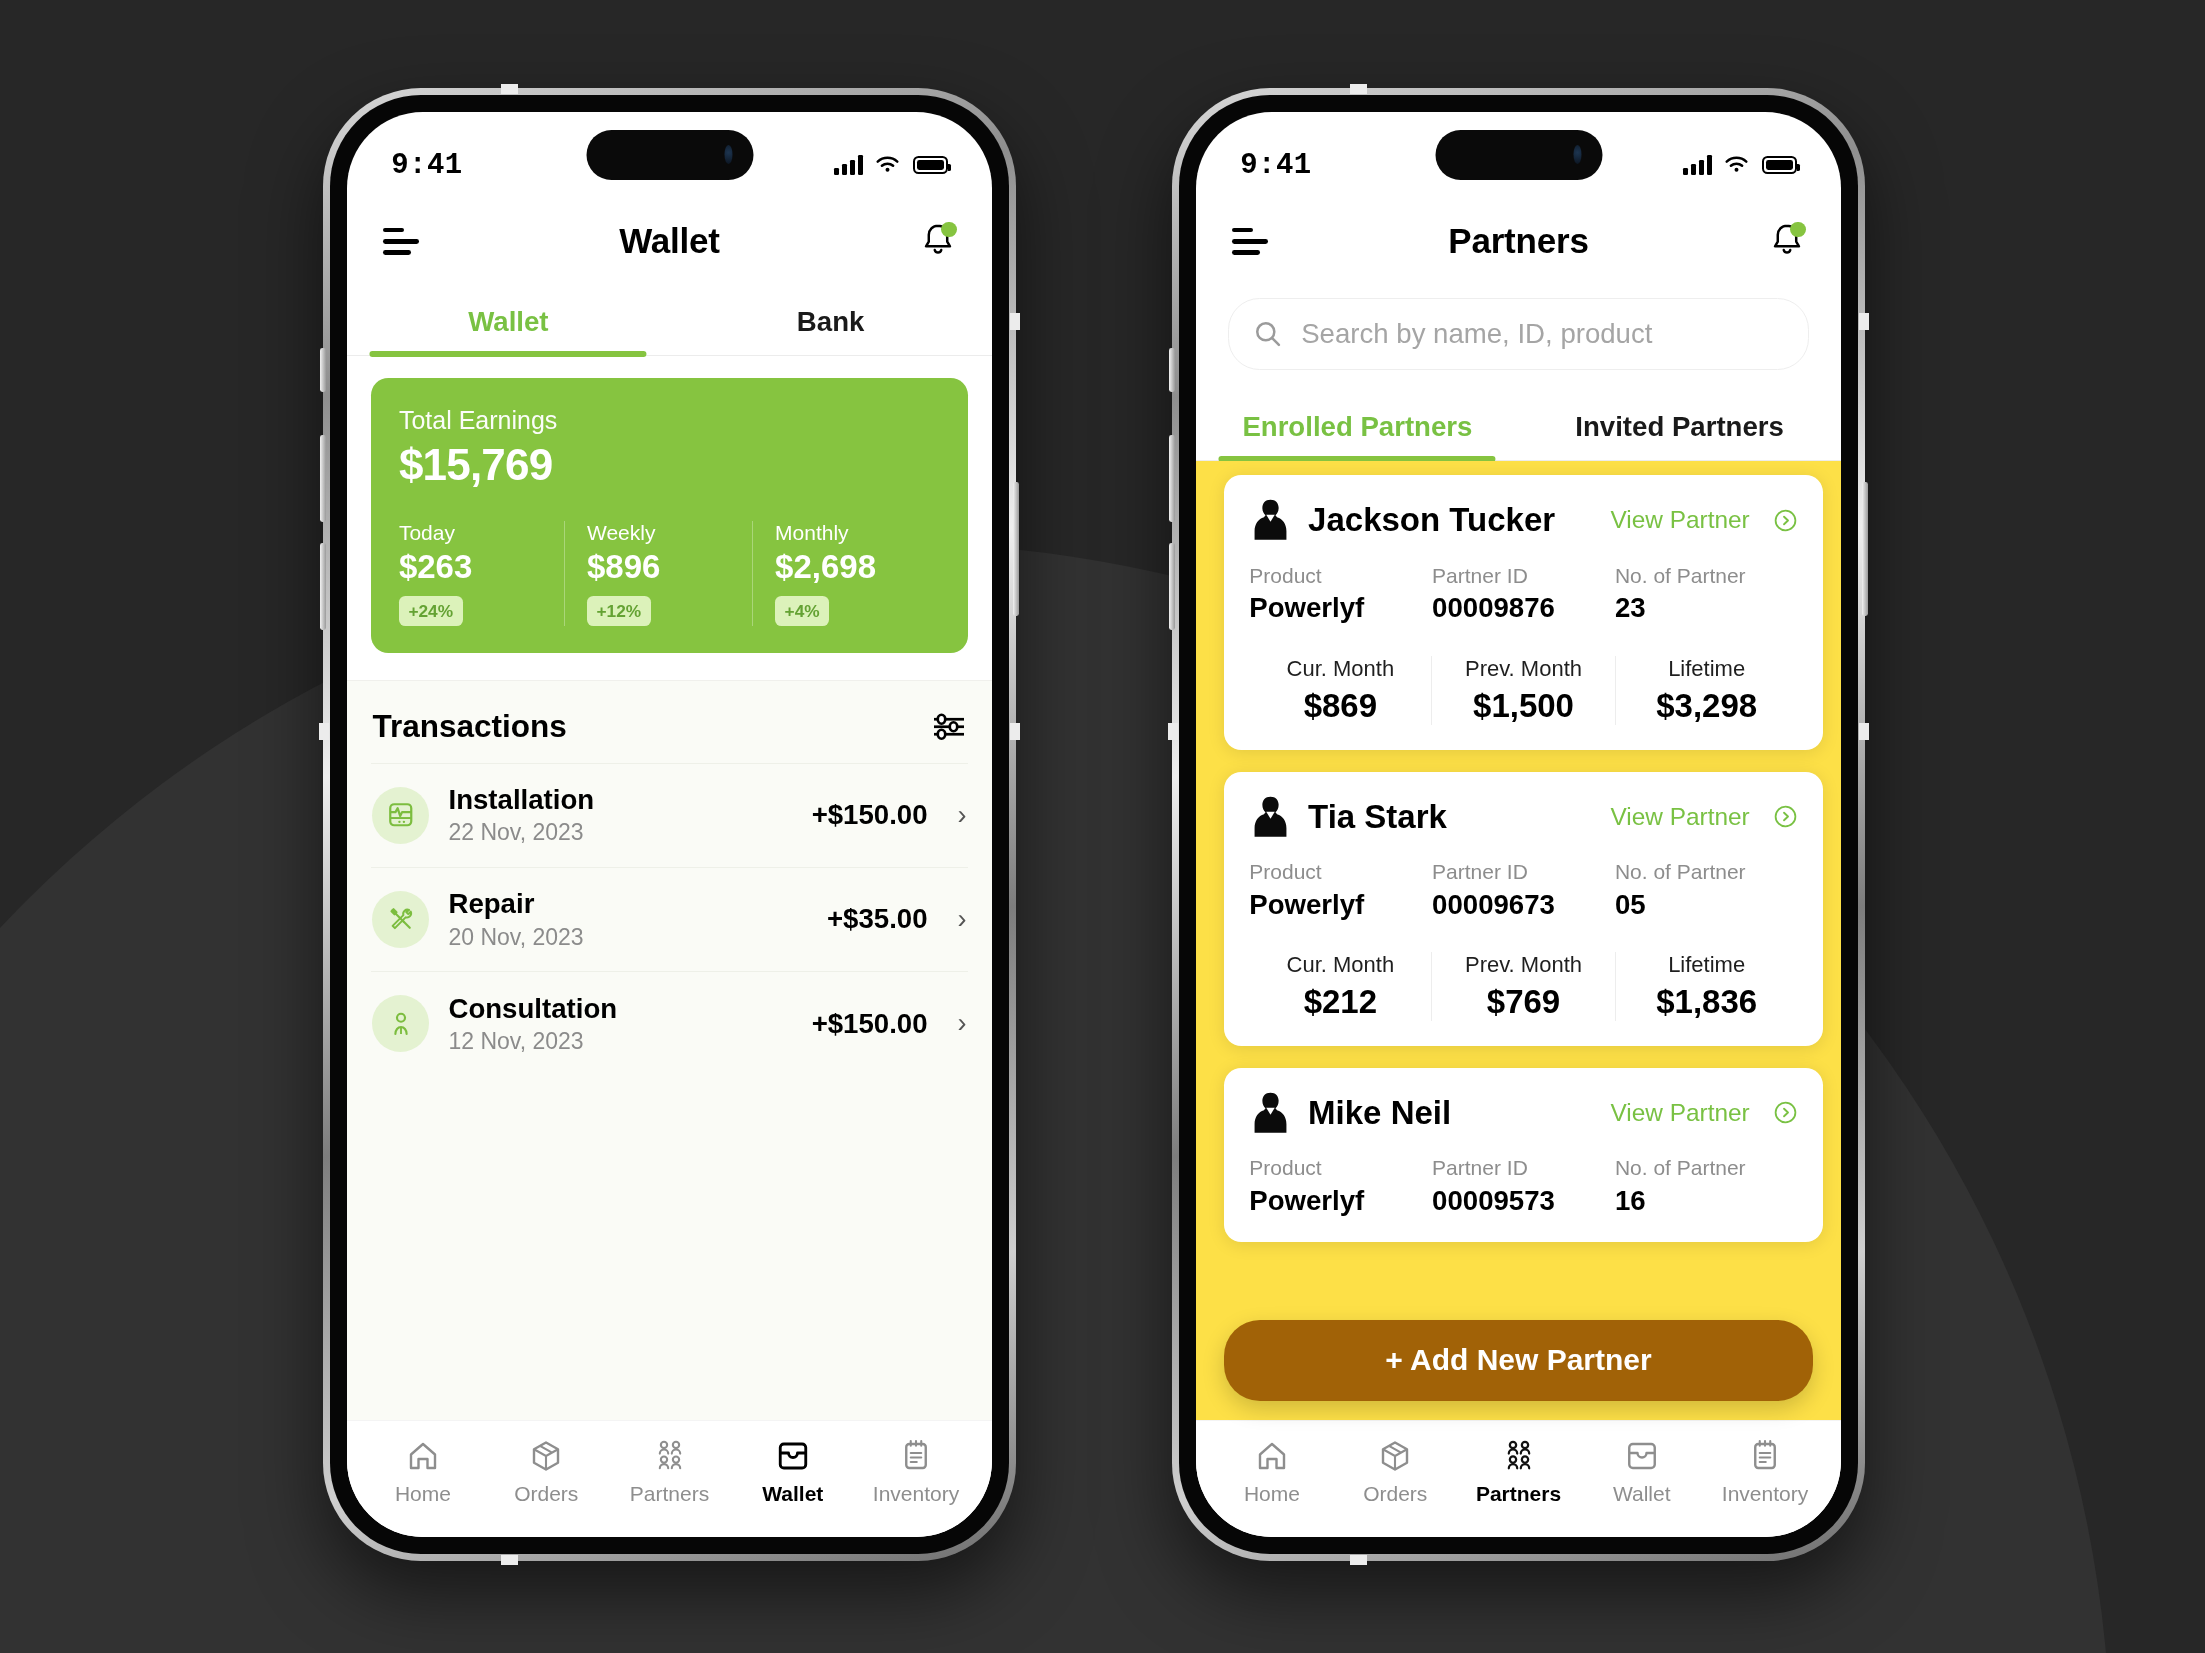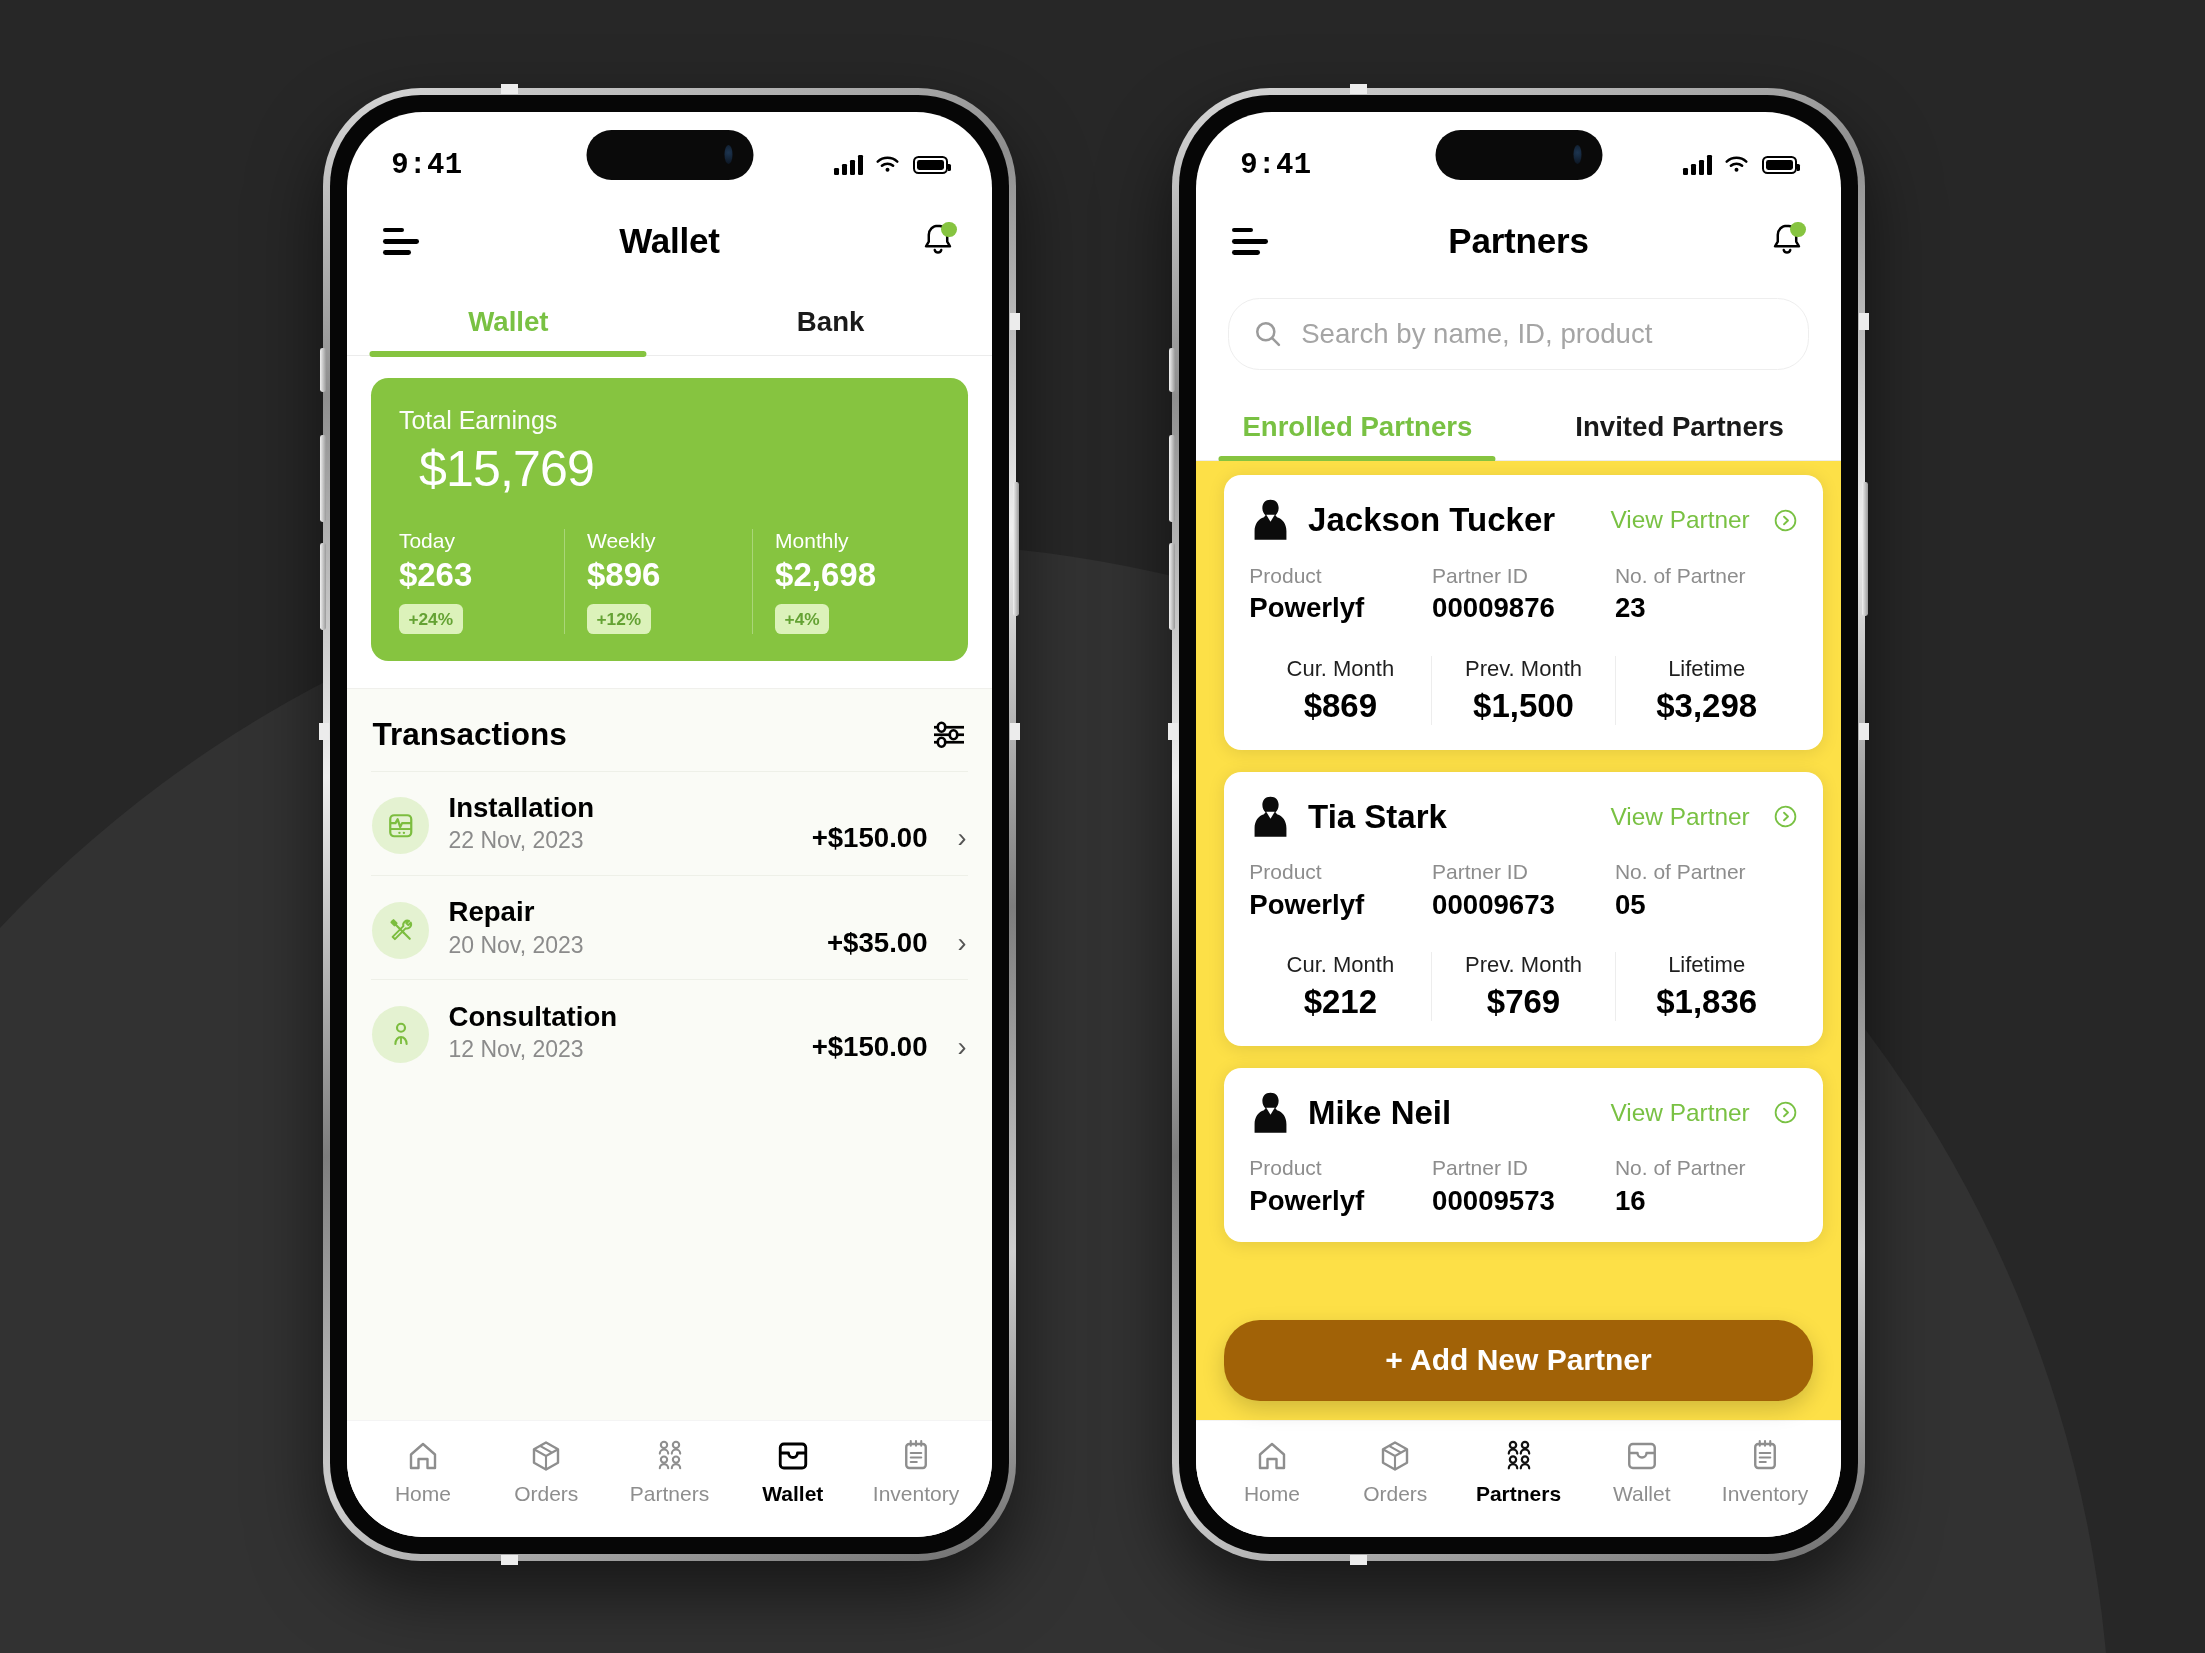--- a/index.html
+++ b/index.html
@@ -135,21 +135,21 @@
 
   
   .wallet-body { flex:1; display:flex; flex-direction:column; min-height:0; background:#fff;}
   .earn-wrap { padding: 22px 23.6px 27px 23.6px; background:#fff; }
   .earn-card {
     background:#86c440; border-radius:17.3px;
     padding: 28px 28px 27px 28px;
     color:#fff;
   }
   .earn-label { font-size:25px; font-weight:400; opacity:.97; }
-  .earn-total { font-size:50px; font-weight:400; margin-top:4.7px; letter-spacing:-0.8px;margin-left:20px;}
+  .earn-total { font-size:44px; font-weight:700; margin-top:4.7px; letter-spacing:-0.8px;}
   .earn-split { display:flex; margin-top:27px; }
   .earn-split > div { flex:1; padding-right: 14px; }
   .earn-split > div + div { border-left: 1.6px solid rgba(255,255,255,.3); padding-left: 25px; }
   .split-label{ font-size:21px; font-weight:400; }
   .split-val { font-size:33px; font-weight:700; margin-top:3.2px;}
   .earn-periods{ display:flex; margin-top:31.5px; }
   .earn-periods > div { flex:1; }
   .earn-periods > div + div { border-left:1.6px solid rgba(255,255,255,.3); padding-left:22px;}
   .per-label{ font-size:21px; }
   .per-val { font-size:33px; font-weight:700; margin-top:3.2px;}
@@ -168,21 +168,21 @@
     padding: 0 23.6px;
     overflow:hidden;
   }
   .tx-head{
     display:flex; align-items:center; justify-content:space-between;
     padding: 27px 1.6px 17.3px 1.6px;
   }
   .tx-title{ font-size:31.5px; font-weight:700; color:#000;}
   .filter-ico{ width:36px;height:31.5px; cursor:pointer;}
   .tx-row{
-    display:flex; align-items:flex-end; gap:19px;
+    display:flex; align-items:center; gap:19px;
     padding: 20.5px 1.6px;
     border-top:1.6px solid #eef0e8;
     cursor:pointer;
   }
   .tx-row:first-of-type{ border-top:none; }
   .tx-ico{
     width:57px;height:57px;border-radius:50%;
     background:#e4f2d1;
     display:flex;align-items:center;justify-content:center;
     flex:0 0 auto;

